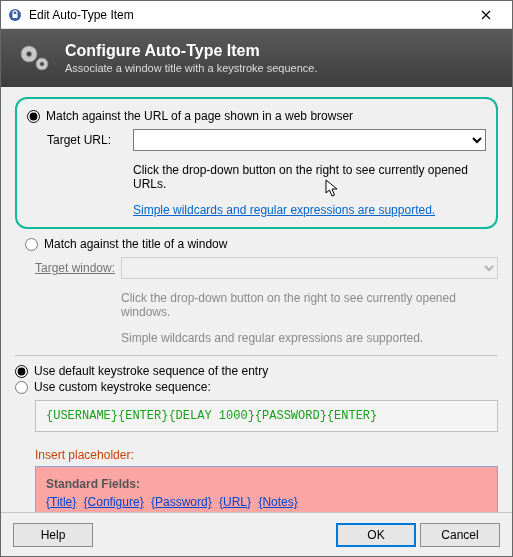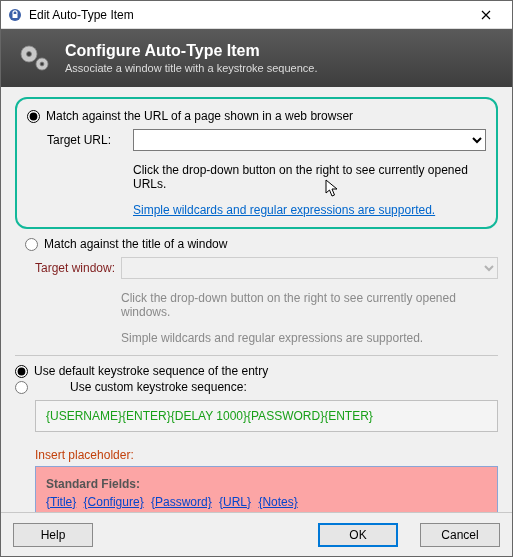--- a/index.html
+++ b/index.html
@@ -19,37 +19,37 @@
 
   .highlight-box { border:2px solid #12b89a; border-radius:12px; padding:8px 10px 10px; margin-bottom:8px; background:#f0f0f0; }
 
   .radio-row { display:flex; align-items:center; margin:2px 0; }
   .radio-row input[type=radio] { margin:0 6px 0 0; accent-color:#000; }
   .radio-row label { font-size:12px; }
 
   .field-row { display:flex; align-items:center; margin:6px 0 4px 20px; }
   .field-row .lbl { width:86px; font-size:12px; }
   .field-row select, .field-row input.combo { flex:1; height:22px; border:1px solid #7a7a7a; background:#fff; font-size:12px; padding:0 4px; }
-  .field-row.disabled .lbl { color:#7f1d1d; }
+  .field-row.disabled .lbl { color:#737373;text-decoration:underline; }
   .field-row.disabled select { background:#f0f0f0; color:#9a9a9a; border-color:#c0c0c0; }
 
   .hint { margin:12px 0 0 106px; font-size:12px; color:#000; }
   .hint.gray { color:#8a8a8a; }
   .link { color:#0066cc; text-decoration:underline; cursor:pointer; }
 
   .sep { border:none; border-top:1px solid #c8c8c8; margin:10px 0 8px; }
 
   .seq-area { margin:6px 0 0 20px; }
-  .seq-box { border:1px solid #c0c0c0; background:#f4f4f4; padding:8px 10px; margin-bottom:6px; font-family:Liberation Sans, sans-serif; font-size:12px; color:#18a018; }
+  .seq-box { border:1px solid #c0c0c0; background:#f4f4f4; padding:8px 10px; margin-bottom:6px; font-family:Liberation Mono, monospace; font-size:12px; color:#18a018; }
   .insert-lbl { font-size:12px; color:#c2410c; margin:16px 0 4px 0; }
   .placeholder-box { border:1px solid #8aa5d6; background:#fca5a5; padding:8px 10px; height:118px; overflow:hidden; font-size:12px; line-height:1.5; color:#555; }
   .placeholder-box b { color:#555; font-weight:bold; }
   .pl-link { color:#0645cc; text-decoration:underline; cursor:pointer; margin-right:4px; }
 
-  .footer { height:44px; border-top:1px solid #c8c8c8; display:flex; align-items:center; padding:0 12px; gap:22px; }
+  .footer { height:44px; border-top:1px solid #c8c8c8; display:flex; align-items:center; padding:0 12px; gap:4px; }
   .footer .spacer { flex:1; }
   .btn { min-width:80px; height:24px; border:1px solid #8a8a8a; background:#e6e6e6; font-size:12px; cursor:pointer; }
   .btn.primary { border:1px solid #0078d7; outline:1px solid #0078d7; outline-offset:-2px; }
 
   .cursor { position:absolute; pointer-events:none; }
 </style>
 </head>
 <body>
 
 <div class="window">
@@ -112,21 +112,21 @@
     </div>
     <div class="hint gray">Click the drop-down button on the right to see currently opened windows.</div>
     <div class="hint gray">Simple wildcards and regular expressions are supported.</div>
 
     <hr class="sep">
 
     <div class="radio-row" style="margin-left:0;">
       <input type="radio" name="seq" checked="" style="">
       <label>Use default keystroke sequence of the entry</label>
     </div>
-    <div class="radio-row" style="margin-left:0;gap:36px;">
+    <div class="radio-row" style="margin-left:0;">
       <input type="radio" name="seq" style="">
       <label>Use custom keystroke sequence:</label>
     </div>
 
     <div class="seq-area">
       <div class="seq-box">{USERNAME}{ENTER}{DELAY 1000}{PASSWORD}{ENTER}</div>
       <div class="insert-lbl">Insert placeholder:</div>
 
       <div class="placeholder-box">
         <b>Standard Fields:</b><br>

